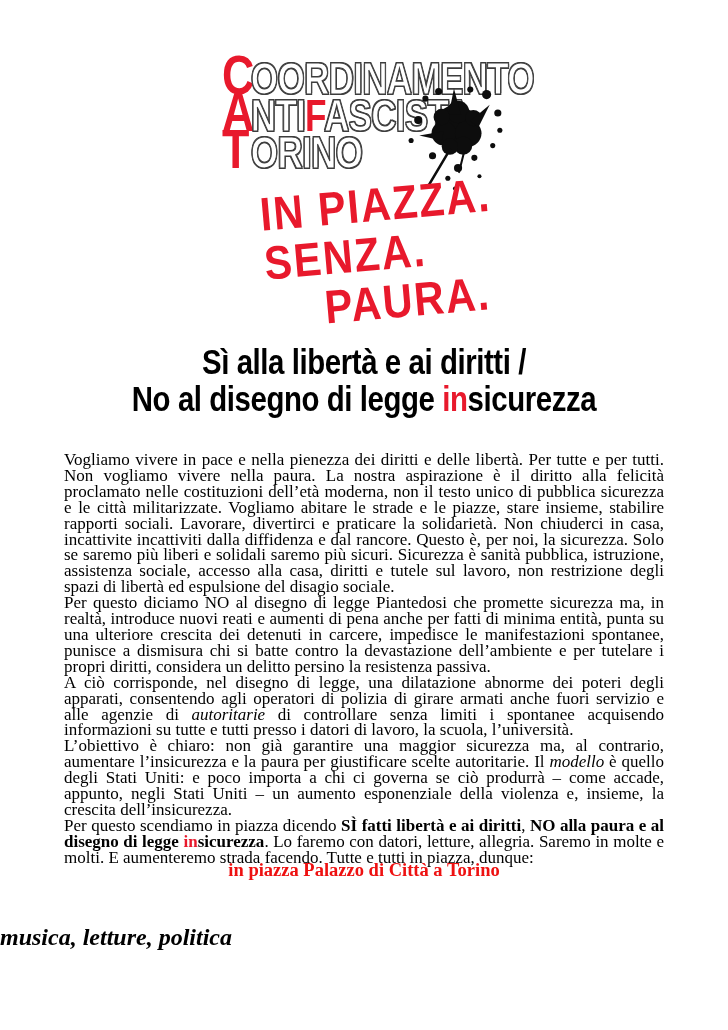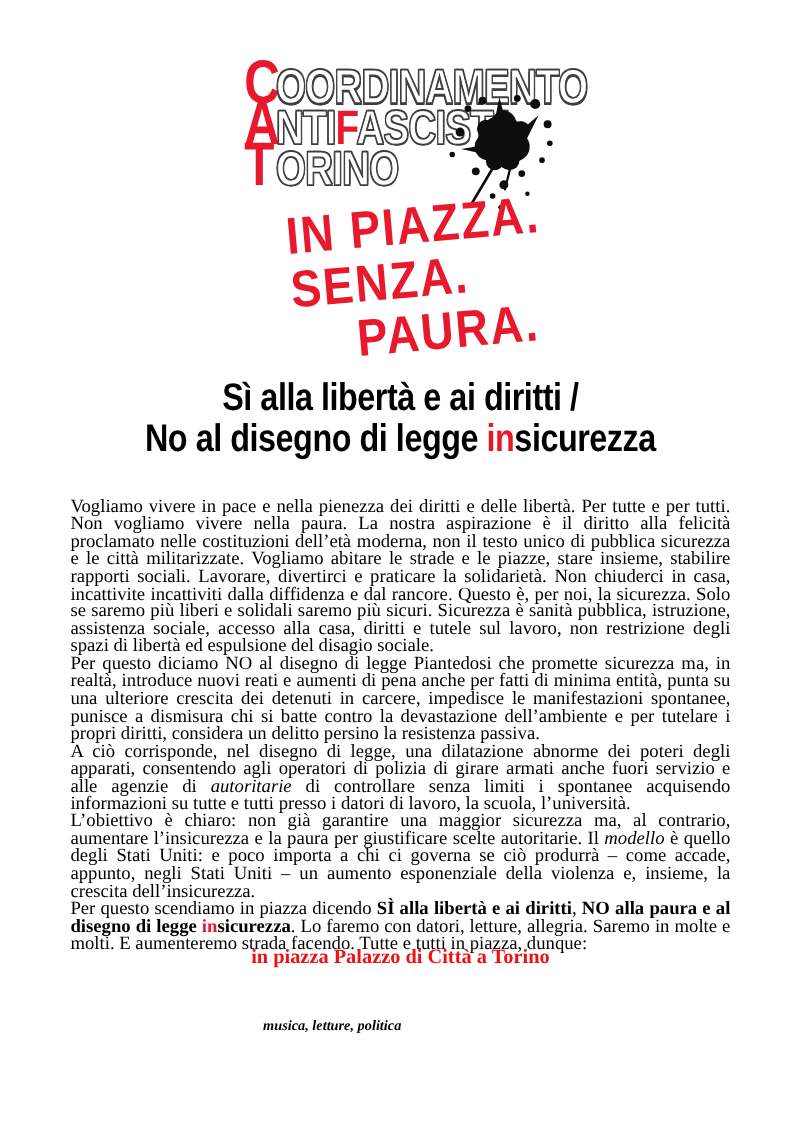--- a/index.html
+++ b/index.html
@@ -60,22 +60,22 @@
   .it { font-style:italic; }
   .bd { font-weight:bold; }
   .rb { font-weight:bold; color:var(--red); }
 
   
   .event {
     position:absolute; left:0; top:858px; width:728px; text-align:center;
     color:var(--date-red); font-weight:bold; font-size:18.5px; line-height:25px;
   }
   .tagline {
-    position:absolute; left:0; top:924px; width:604px; text-align:center;
-    font-weight:bold; font-style:italic; font-size:13px;
+    position:absolute; left:0; top:924px; width:604px; text-align:left;
+    font-weight:bold; font-style:italic; font-size:24px;
   }
 </style>
 </head>
 <body>
 
 <div class="page">
 
   <div class="logo" id="logo">
       <div class="logo-row"><span class="logo-initial">C</span><span class="logo-outline">OORDINAMENTO</span></div>
       <div class="logo-row"><span class="logo-initial">A</span><span class="logo-outline">NTI</span><span class="logo-redletter">F</span><span class="logo-outline">ASCISTA</span></div>
@@ -124,21 +124,21 @@
   <div class="headline">
     <div>Sì alla libertà e ai diritti /</div>
     <div id="headline-line2"><span>No al disegno di legge </span><span class="red">in</span><span>sicurezza</span></div>
   </div>
 
   <div class="body-text" id="body-text">
       <p><span>Vogliamo vivere in pace e nella pienezza dei diritti e delle libertà. Per tutte e per tutti. Non vogliamo vivere nella paura. La nostra aspirazione è il diritto alla felicità proclamato nelle costituzioni dell’età moderna, non il testo unico di pubblica sicurezza e le città militarizzate. Vogliamo abitare le strade e le piazze, stare insieme, stabilire rapporti sociali. Lavorare, divertirci e praticare la solidarietà. Non chiuderci in casa, incattivite incattiviti dalla diffidenza e dal rancore. Questo è, per noi, la sicurezza. Solo se saremo più liberi e solidali saremo più sicuri. Sicurezza è sanità pubblica, istruzione, assistenza sociale, accesso alla casa, diritti e tutele sul lavoro, non restrizione degli spazi di libertà ed espulsione del disagio sociale.</span></p>
       <p><span>Per questo diciamo NO al disegno di legge Piantedosi che promette sicurezza ma, in realtà, introduce nuovi reati e aumenti di pena anche per fatti di minima entità, punta su una ulteriore crescita dei detenuti in carcere, impedisce le manifestazioni spontanee, punisce a dismisura chi si batte contro la devastazione dell’ambiente e per tutelare i propri diritti, considera un delitto persino la resistenza passiva.</span></p>
       <p><span>A ciò corrisponde, nel disegno di legge, una dilatazione abnorme dei poteri degli apparati, consentendo agli operatori di polizia di girare armati anche fuori servizio e alle agenzie di </span><span class="it">autoritarie</span><span> di controllare senza limiti i spontanee acquisendo informazioni su tutte e tutti presso i datori di lavoro, la scuola, l’università.</span></p>
       <p><span>L’obiettivo è chiaro: non già garantire una maggior sicurezza ma, al contrario, aumentare l’insicurezza e la paura per giustificare scelte autoritarie. Il </span><span class="it">modello</span><span> è quello degli Stati Uniti: e poco importa a chi ci governa se ciò produrrà – come accade, appunto, negli Stati Uniti – un aumento esponenziale della violenza e, insieme, la crescita dell’insicurezza.</span></p>
-      <p><span>Per questo scendiamo in piazza dicendo </span><span class="bd">SÌ alla libertà e ai diritti</span><span>, </span><span class="bd">NO alla paura e al disegno di legge </span><span class="rb">in</span><span class="bd">sicurezza</span><span>. Lo faremo con datori, letture, allegria. Saremo in molte e molti. E aumenteremo strada facendo. Tutte e tutti in piazza, dunque:</span></p>
+      <p><span>Per questo scendiamo in piazza dicendo </span><span class="bd">SÌ fatti libertà e ai diritti</span><span>, </span><span class="bd">NO alla paura e al disegno di legge </span><span class="rb">in</span><span class="bd">sicurezza</span><span>. Lo faremo con datori, letture, allegria. Saremo in molte e molti. E aumenteremo strada facendo. Tutte e tutti in piazza, dunque:</span></p>
     </div>
 
   <div class="event">
     <div>in piazza Palazzo di Città a Torino</div>
   </div>
 
   <div class="tagline">musica, letture, politica</div>
 
 </div>
 

